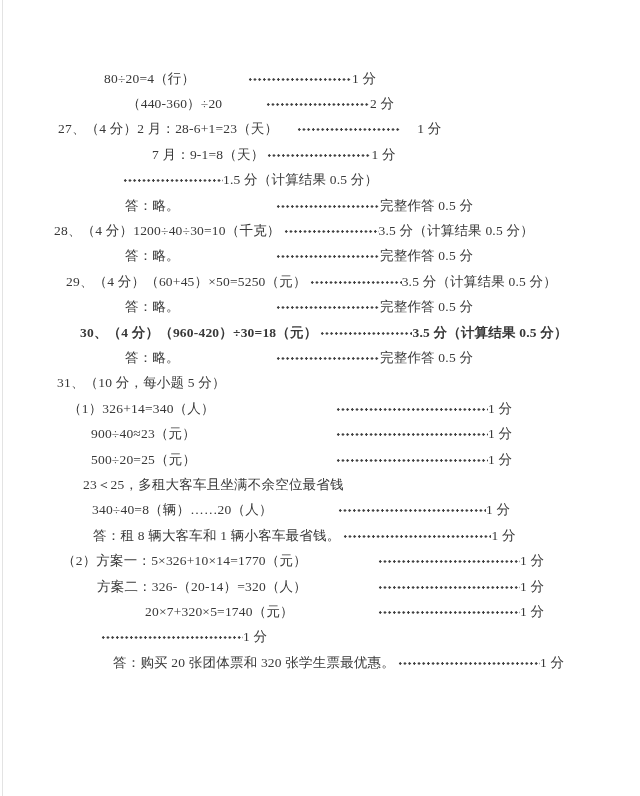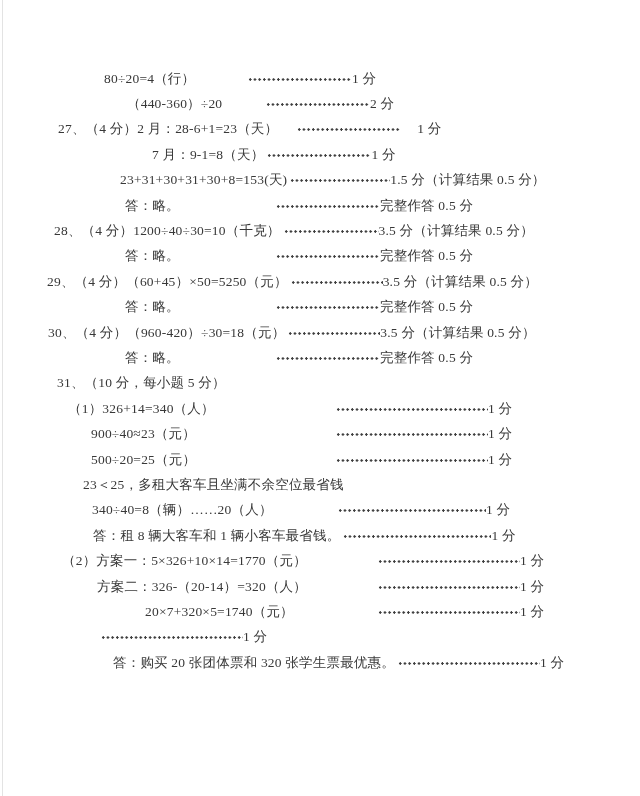--- a/index.html
+++ b/index.html
@@ -61,27 +61,27 @@
 </head>
 <body>
 
 <div class="page">
   <div class="edge"></div>
   <div class="content" id="lines" style="color: rgb(56, 56, 56);">
       <div class="line" style="padding-left: 104px;"><span class="t" style="min-width: 141px;">80÷20=4（行）</span><span class="leader" style="width: 104px;"></span><span class="t score">1 分</span></div>
       <div class="line" style="padding-left: 127px;"><span class="t" style="min-width: 136px;">（440-360）÷20</span><span class="leader" style="width: 104px;"></span><span class="t score">2 分</span></div>
       <div class="line" style="padding-left: 58px; gap: 16px;"><span class="t" style="min-width: 204px;">27、（4 分）2 月：28-6+1=23（天）</span><span class="leader" style="width: 104px;"></span><span class="t score">1 分</span></div>
       <div class="line" style="padding-left: 152px;"><span class="t" style="min-width: 110px;">7 月：9-1=8（天）</span><span class="leader" style="width: 104px;"></span><span class="t score">1 分</span></div>
-      <div class="line" style="padding-left: 120px;"><span class="t">23+31+30+31+30+8=153(天)</span><span class="leader" style="width: 100px;"></span><span class="t score">1.5 分（计算结果 0.5 分）</span></div>
+      <div class="line" style="padding-left: 120px;"><span class="leader" style="width: 100px;"></span><span class="t score">1.5 分（计算结果 0.5 分）</span></div>
       <div class="line" style="padding-left: 125px;"><span class="t" style="min-width: 148px;">答：略。</span><span class="leader" style="width: 104px;"></span><span class="t score">完整作答 0.5 分</span></div>
       <div class="line" style="padding-left: 54px;"><span class="t">28、（4 分）1200÷40÷30=10（千克）</span><span class="leader" style="width: 95px;"></span><span class="t score">3.5 分（计算结果 0.5 分）</span></div>
       <div class="line" style="padding-left: 125px;"><span class="t" style="min-width: 148px;">答：略。</span><span class="leader" style="width: 104px;"></span><span class="t score">完整作答 0.5 分</span></div>
-      <div class="line" style="padding-left: 47px;"><span class="t">29、（4 分）（60+45）×50=5250（元）</span><span class="leader" style="width: 92px;"></span><span class="t score">3.5 分（计算结果 0.5 分）</span></div>
+      <div class="line" style="padding-left: 66px;"><span class="t">29、（4 分）（60+45）×50=5250（元）</span><span class="leader" style="width: 92px;"></span><span class="t score">3.5 分（计算结果 0.5 分）</span></div>
       <div class="line" style="padding-left: 125px;"><span class="t" style="min-width: 148px;">答：略。</span><span class="leader" style="width: 104px;"></span><span class="t score">完整作答 0.5 分</span></div>
-      <div class="line" style="padding-left: 48px;"><span class="t">30、（4 分）（960-420）÷30=18（元）</span><span class="leader" style="width: 92px;"></span><span class="t score">3.5 分（计算结果 0.5 分）</span></div>
+      <div class="line" style="padding-left: 80px; font-weight: bold;"><span class="t">30、（4 分）（960-420）÷30=18（元）</span><span class="leader" style="width: 92px;"></span><span class="t score">3.5 分（计算结果 0.5 分）</span></div>
       <div class="line" style="padding-left: 125px;"><span class="t" style="min-width: 148px;">答：略。</span><span class="leader" style="width: 104px;"></span><span class="t score">完整作答 0.5 分</span></div>
       <div class="line" style="padding-left: 57px;"><span class="t">31、（10 分，每小题 5 分）</span></div>
       <div class="line" style="padding-left: 68px;"><span class="t" style="min-width: 265px;">（1）326+14=340（人）</span><span class="leader" style="width: 152px;"></span><span class="t score">1 分</span></div>
       <div class="line" style="padding-left: 91px;"><span class="t" style="min-width: 242px;">900÷40≈23（元）</span><span class="leader" style="width: 152px;"></span><span class="t score">1 分</span></div>
       <div class="line" style="padding-left: 91px;"><span class="t" style="min-width: 242px;">500÷20=25（元）</span><span class="leader" style="width: 152px;"></span><span class="t score">1 分</span></div>
       <div class="line" style="padding-left: 83px;"><span class="t">23＜25，多租大客车且坐满不余空位最省钱</span></div>
       <div class="line" style="padding-left: 92px;"><span class="t" style="min-width: 243px;">340÷40=8（辆）……20（人）</span><span class="leader" style="width: 148px;"></span><span class="t score">1 分</span></div>
       <div class="line" style="padding-left: 93px;"><span class="t">答：租 8 辆大客车和 1 辆小客车最省钱。</span><span class="leader" style="width: 148px;"></span><span class="t score">1 分</span></div>
       <div class="line" style="padding-left: 62px;"><span class="t" style="min-width: 313px;">（2）方案一：5×326+10×14=1770（元）</span><span class="leader" style="width: 142px;"></span><span class="t score">1 分</span></div>
       <div class="line" style="padding-left: 97px;"><span class="t" style="min-width: 278px;">方案二：326-（20-14）=320（人）</span><span class="leader" style="width: 142px;"></span><span class="t score">1 分</span></div>

